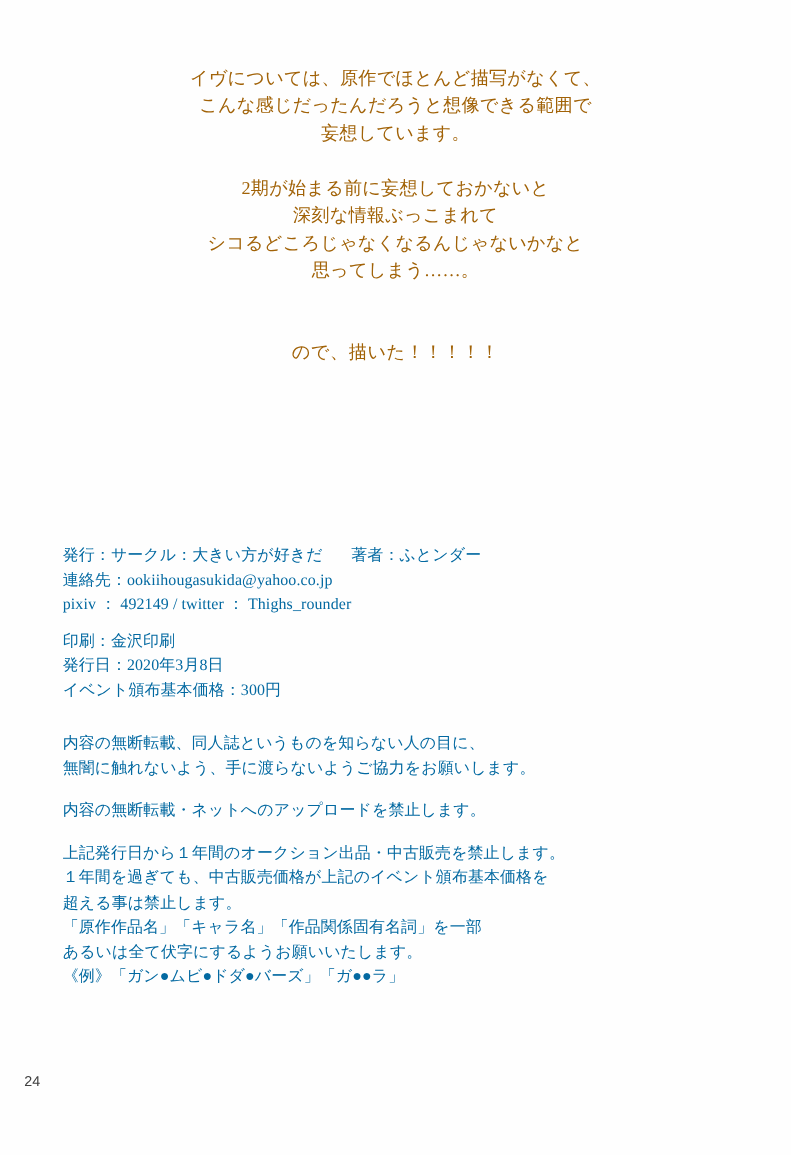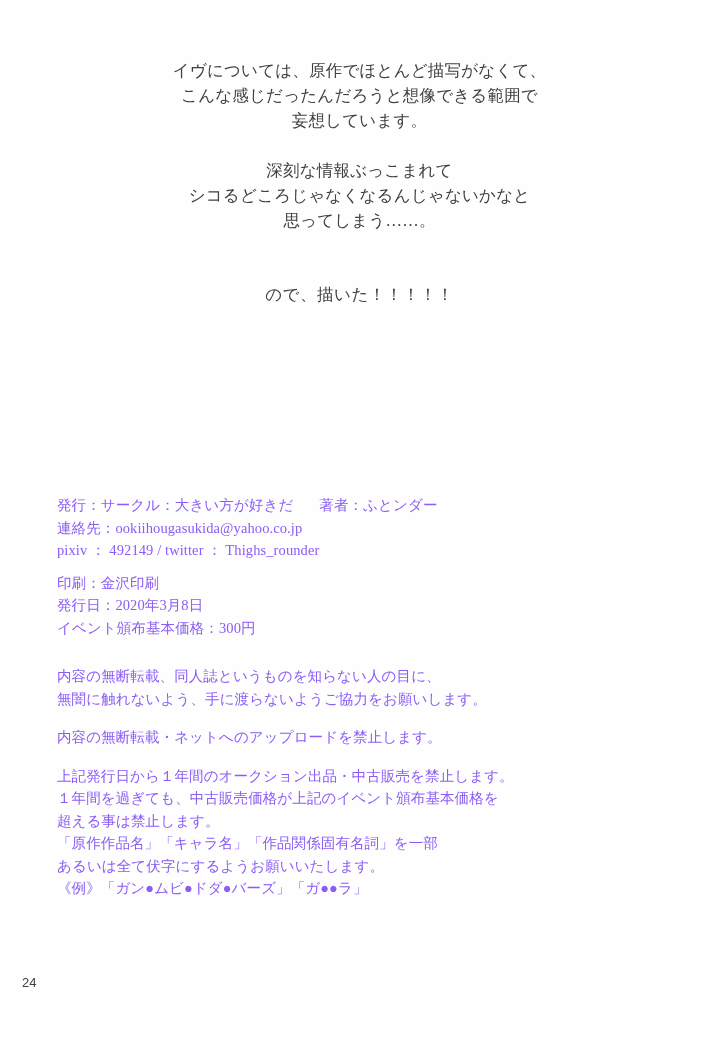--- a/index.html
+++ b/index.html
@@ -27,21 +27,21 @@
   
   .afterword {
     position: absolute;
     left: 0;
     top: 58px;
     width: 719px;
     text-align: center;
     font-size: 16.5px;
     line-height: 25px;
     letter-spacing: 0.2px;
-    color: #404040;
+    color: #a16207;
   }
   .afterword .para {
     margin: 0 0 0 0;
   }
   .afterword .gap {
     height: 25px;
   }
   .afterword .line {
     white-space: nowrap;
   }
@@ -51,21 +51,21 @@
   }
 
   
   .colophon {
     position: absolute;
     left: 57px;
     top: 494px;
     width: 600px;
     font-size: 14.5px;
     line-height: 22.5px;
-    color: #8b5cf6;
+    color: #0369a1;
     letter-spacing: 0.1px;
   }
   .colophon .row {
     white-space: nowrap;
   }
   .colophon .blk {
     margin-bottom: 0;
   }
   .spacer-sm {
     height: 10px;
@@ -93,20 +93,21 @@
 <div class="page">
 
   <div class="afterword">
     <div class="para">
       <div class="line">イヴについては、原作でほとんど描写がなくて、</div>
       <div class="line">こんな感じだったんだろうと想像できる範囲で</div>
       <div class="line">妄想しています。</div>
     </div>
     <div class="gap"></div>
     <div class="para">
+      <div class="line">2期が始まる前に妄想しておかないと</div>
       <div class="line">深刻な情報ぶっこまれて</div>
       <div class="line">シコるどころじゃなくなるんじゃないかなと</div>
       <div class="line">思ってしまう……。</div>
     </div>
     <div class="gap"></div>
     <div class="para">
       <div class="line final">ので、描いた！！！！！</div>
     </div>
   </div>
 

